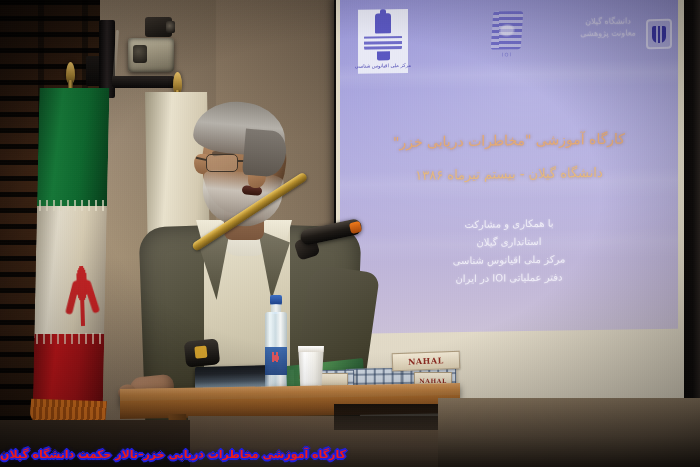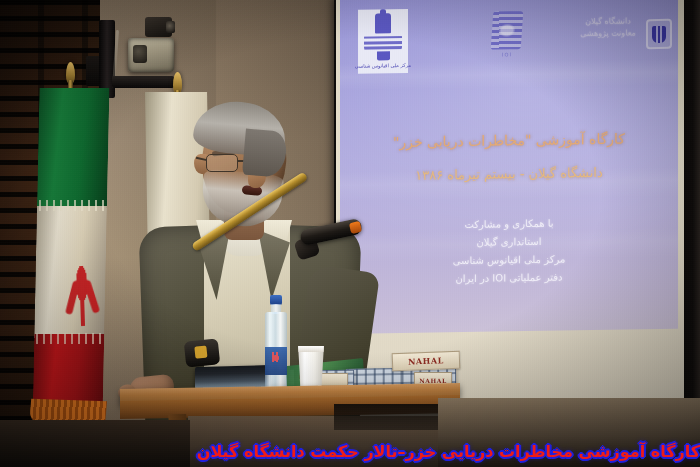--- a/index.html
+++ b/index.html
@@ -607,23 +607,23 @@
     position: absolute; left: 300px; top: 372px; width: 48px; height: 20px;
     background:
       repeating-linear-gradient(60deg, rgba(200,40,40,.55) 0 3px, rgba(240,230,210,.8) 3px 7px);
     transform: rotate(-3deg);
     border-radius: 3px;
   }
 
   
   .caption {
     position: absolute; left: 0; bottom: 6px; width: 100%;
-    text-align: right;
+    text-align: left;
     direction: rtl;
-    font-size: 16px;
+    font-size: 11px;
     font-weight: bold;
     color: #ee1b18;
     letter-spacing: 0px;
     white-space: nowrap;
     text-shadow:
       -1px -1px 0 #2020dd,  1px -1px 0 #2020dd,
       -1px  1px 0 #2020dd,  1px  1px 0 #2020dd,
       -2px  0   0 #2020dd,  2px  0   0 #2020dd,
        0   -2px 0 #2020dd,  0    2px 0 #2020dd,
        0 0 5px rgba(20,20,220,.9);

